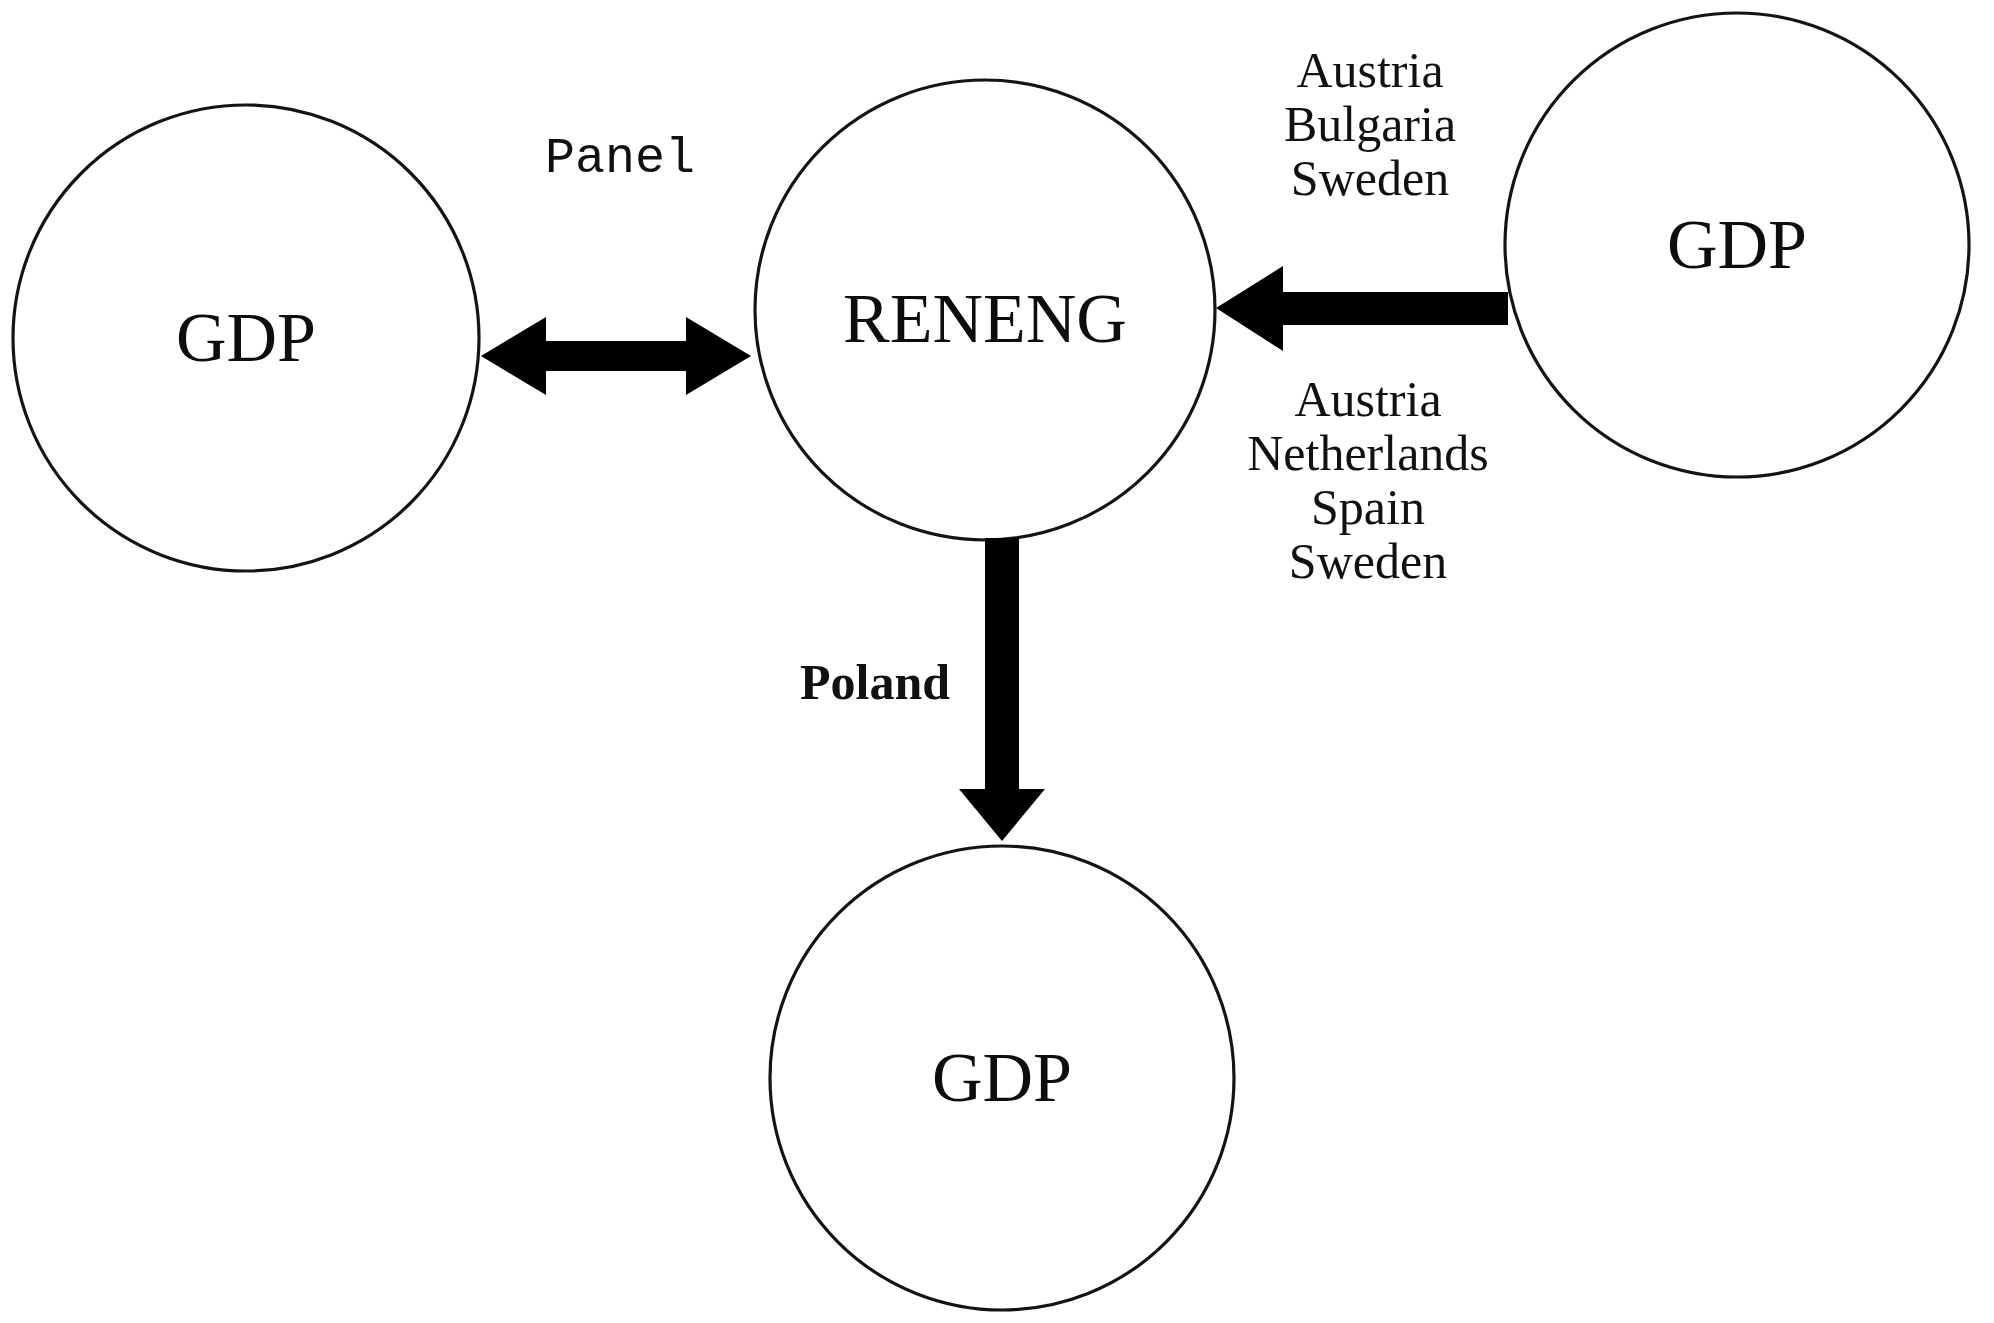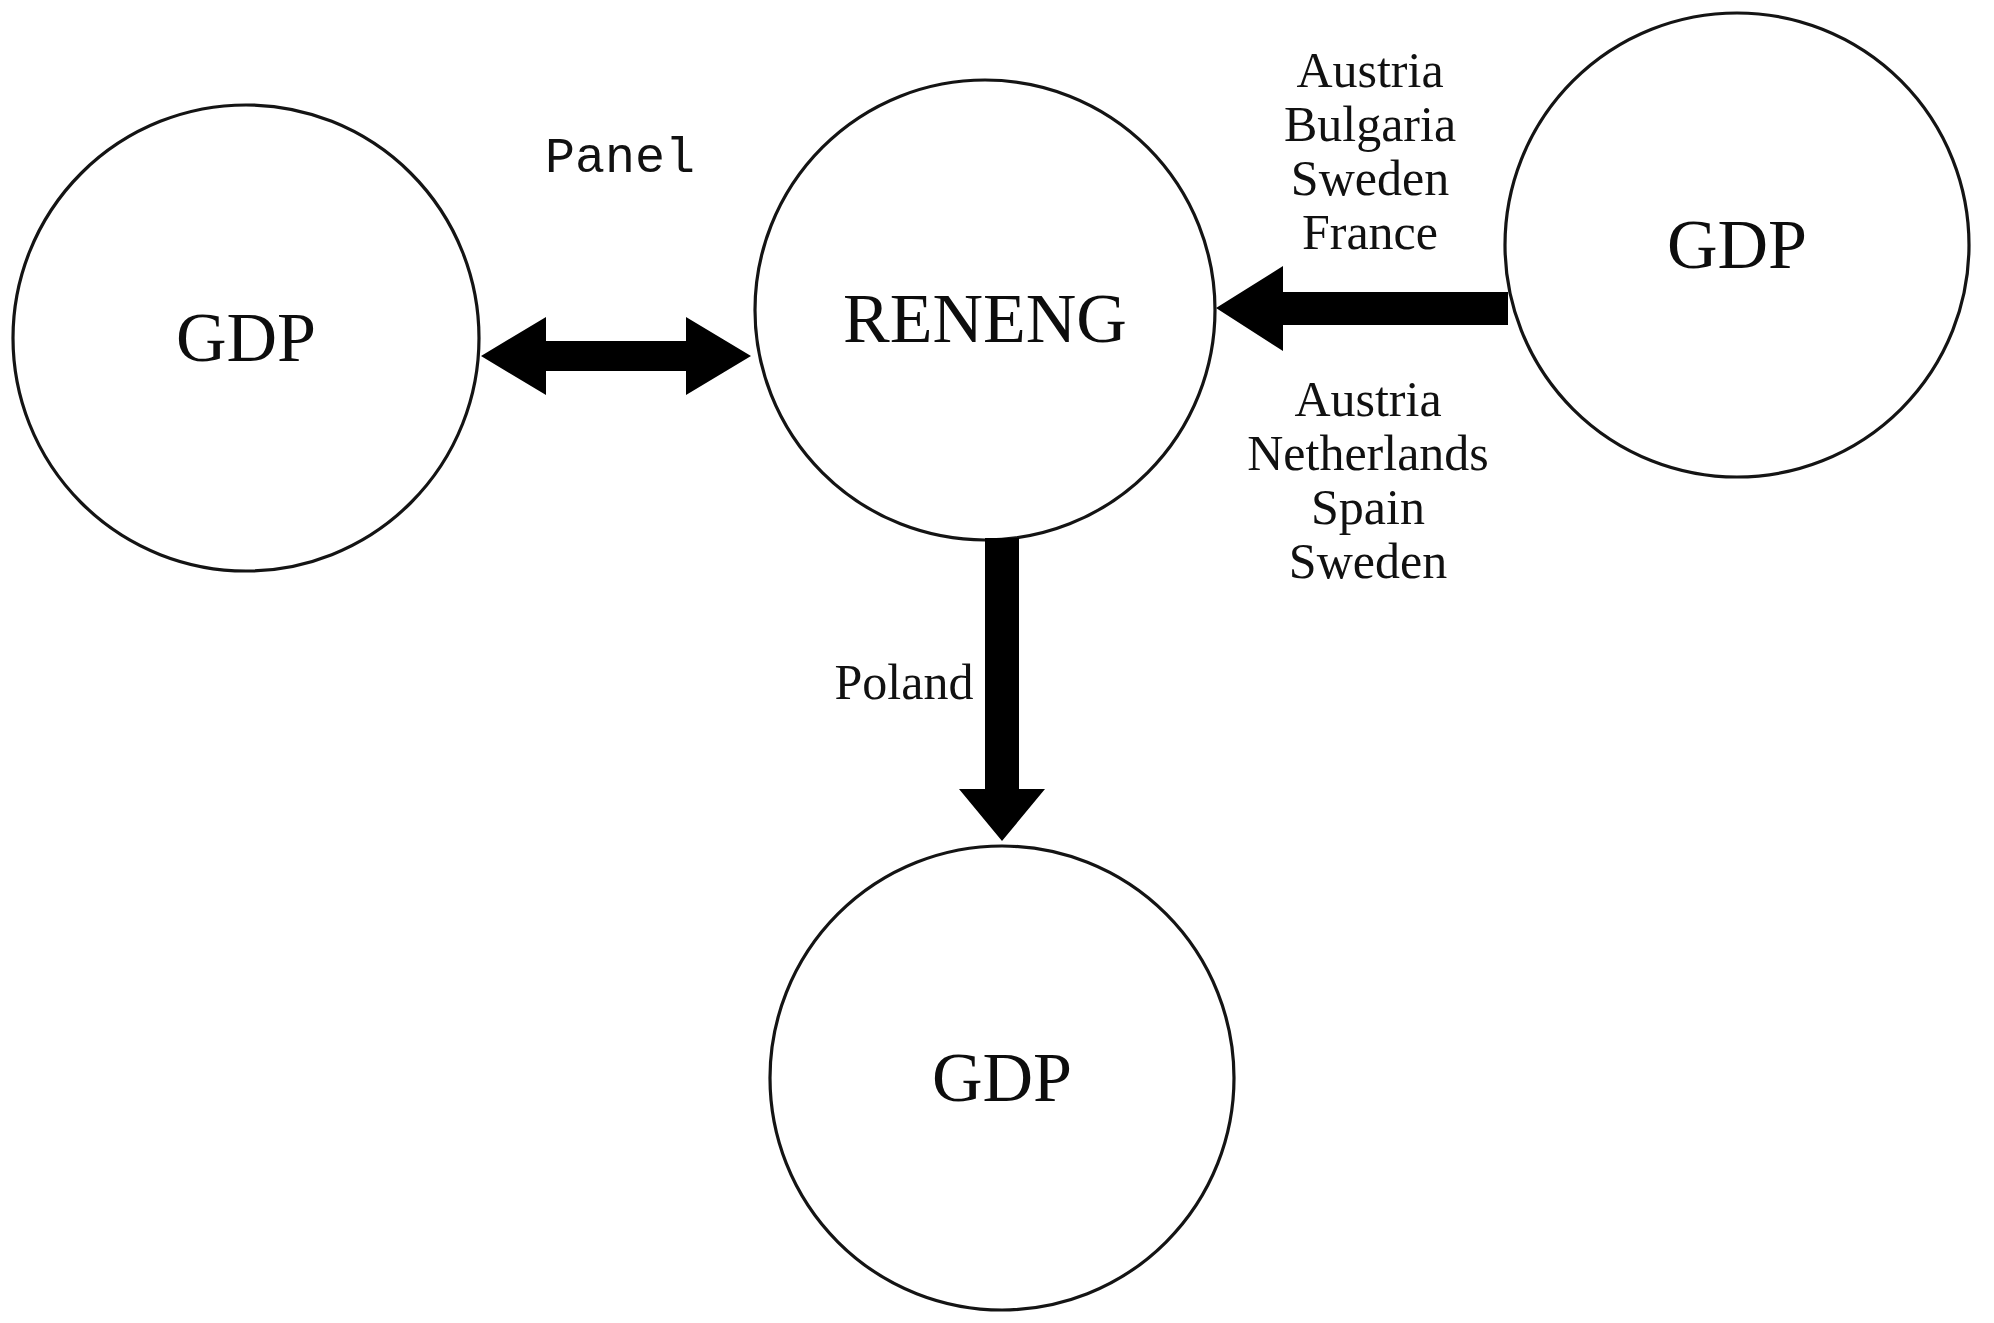--- a/index.html
+++ b/index.html
@@ -122,23 +122,22 @@
 <div class="node-label big" style="left:802px; top:1043px; width:400px;">GDP</div>
 
 <div class="edge-label-stack" style="left:490px; top:132px; width:260px;font-family:Liberation Mono, monospace;">
   <div>Panel</div>
 </div>
 
 <div class="edge-label-stack" style="left:1215px; top:8px; width:310px;margin-top:35px;">
   <div>Austria</div>
   <div>Bulgaria</div>
   <div>Sweden</div>
-  <div>France</div>
 </div>
 
 <div class="edge-label-stack" style="left:1203px; top:372px; width:330px;">
   <div>Austria</div>
   <div>Netherlands</div>
   <div>Spain</div>
   <div>Sweden</div>
 </div>
 
-<div class="edge-label" style="left:794px; top:655px; width:220px;">Poland</div>
+<div class="edge-label" style="left:765px; top:655px; width:220px;font-weight:bold;">Poland</div>
 
 </body></html>

